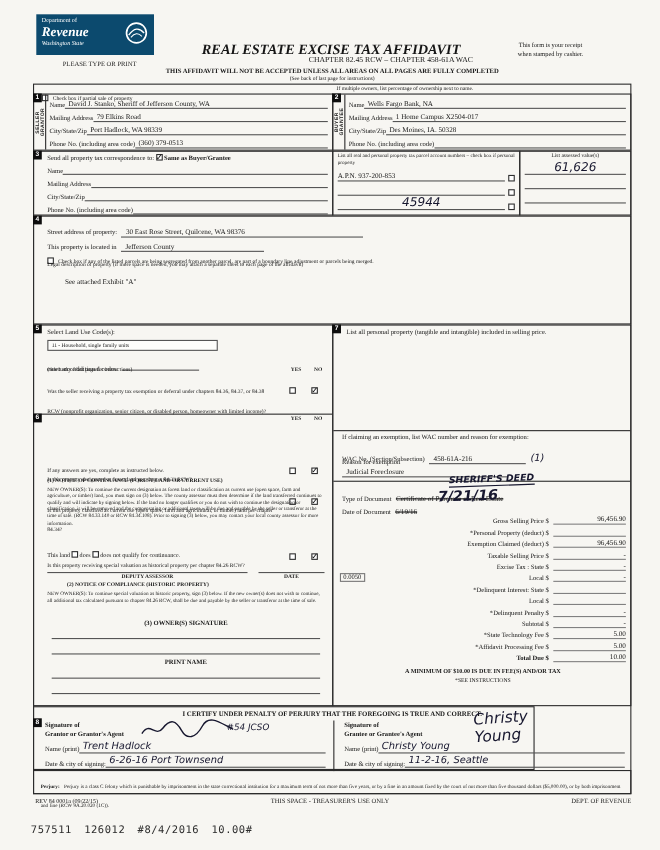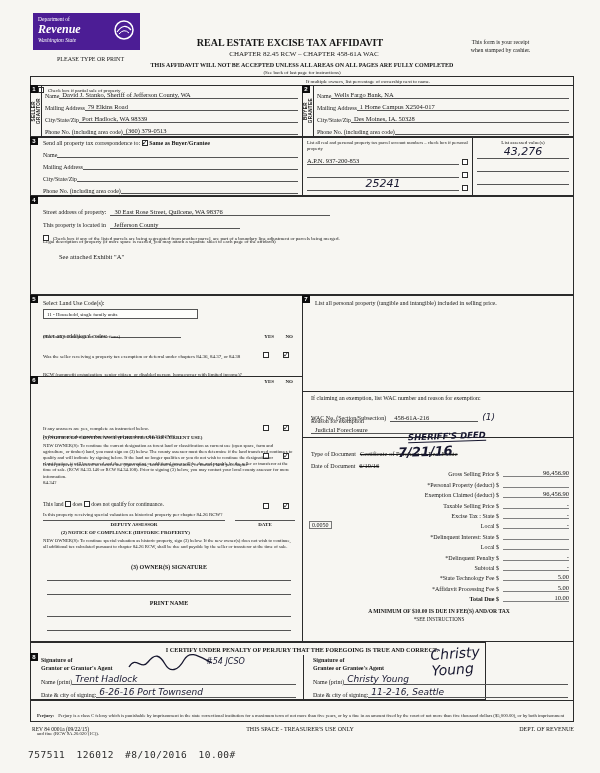--- a/index.html
+++ b/index.html
@@ -26,41 +26,41 @@
   .prow{display:flex;align-items:flex-end;height:13px;gap:3px;padding:0 4px;}
   .pv{flex:1;border-bottom:1px solid #555;font-size:6.5px;white-space:nowrap;overflow:hidden;}
   .feerow{display:flex;align-items:flex-end;height:10.4px;}
   .feelabel{flex:1;text-align:right;font-size:6px;white-space:nowrap;}
   .feeval{width:66px;border-bottom:1px solid #808080;text-align:right;font-family:"Liberation Serif",serif;font-size:6.5px;margin-left:4px;}
   .feerate{border:1px solid #777;padding:0 2px;font-size:6px;margin-right:6px;}
   .qrow{position:relative;padding-right:50px;}
   .qcb-yes{position:absolute;right:32px;top:1px;}
   .qcb-no{position:absolute;right:12px;top:1px;}
   .hand{font-family:"DejaVu Sans",sans-serif;font-style:italic;color:#17172f;}
-  .logo{background:#4c1d95;color:#fff;font-family:"Liberation Serif",serif;padding:3px 5px;}
+  .logo{background:#0c4a6e;color:#fff;font-family:"Liberation Serif",serif;padding:3px 5px;}
   .stamp{font-family:"DejaVu Sans Mono",monospace;font-size:9.5px;color:#2c2c2c;letter-spacing:.5px;word-spacing:5px;}
 </style>
 </head>
 <body>
 
 <div class="page">
 
   <div class="abs logo" style="left:33px;top:13px;width:107px;height:37px;">
     <div style="font-size:5.5px;">Department of</div>
     <div style="font-size:12px;font-weight:700;font-style:italic;">Revenue</div>
     <div style="font-size:5.5px;font-style:italic;">Washington State</div>
     <svg class="abs" style="right:5px;top:6px;" width="22" height="22" viewBox="0 0 22 22">
       <circle cx="11" cy="11" r="9" fill="none" stroke="#fff" stroke-width="1.5"></circle>
       <path d="M4,13 Q11,3 18,11" fill="none" stroke="#fff" stroke-width="1.2"></path>
       <path d="M6,15 Q11,9 16,14" fill="none" stroke="#fff" stroke-width="1"></path>
     </svg>
   </div>
 
-  <div class="abs bold center" style="left:140px;top:37px;width:300px;font-size:10px;">REAL ESTATE EXCISE TAX AFFIDAVIT</div>
-  <div class="abs center" style="left:164px;top:50px;width:280px;font-size:7px;">CHAPTER 82.45 RCW – CHAPTER 458-61A WAC</div>
+  <div class="abs bold center" style="left:151px;top:37px;width:300px;font-size:13px;font-style:italic;">REAL ESTATE EXCISE TAX AFFIDAVIT</div>
+  <div class="abs center" style="left:150px;top:50px;width:280px;font-size:7px;text-align:right;">CHAPTER 82.45 RCW – CHAPTER 458-61A WAC</div>
 
   <div class="abs center" style="left:428px;top:39px;width:145px;font-size:5.8px;line-height:1.35;">
     <div>This form is your receipt</div>
     <div>when stamped by cashier.</div>
   </div>
 
   <div class="abs" style="left:57px;top:56px;font-size:6px;">PLEASE TYPE OR PRINT</div>
   <div class="abs bold center" style="left:30px;top:62px;width:544px;font-size:6px;">THIS AFFIDAVIT WILL NOT BE ACCEPTED UNLESS ALL AREAS ON ALL PAGES ARE FULLY COMPLETED</div>
   <div class="abs center" style="left:30px;top:70px;width:544px;font-size:5px;">(See back of last page for instructions)</div>
 
@@ -155,29 +155,29 @@
     <div class="fine" style="padding:2px 4px 0 4px;">List all real and personal property tax parcel account numbers – check box if personal property</div>
     <div class="prow">
       <span class="pv typed">A.P.N. 937-200-853</span>
       <span class="cb"></span>
     </div>
     <div class="prow">
       <span class="pv"></span>
       <span class="cb"></span>
     </div>
     <div class="prow">
-      <span class="pv hand center" style="font-size:11px;">25241</span>
+      <span class="pv hand center" style="font-size:11px;">45944</span>
       <span class="cb"></span>
     </div>
   </div>
 
   <div class="box" style="left:472px;top:137px;width:102px;height:59px;">
     <div class="tiny center" style="padding-top:2px;">List assessed value(s)</div>
     <div class="prow">
-      <span class="pv hand center" style="font-size:11px;">43,276</span>
+      <span class="pv hand center" style="font-size:11px;">61,626</span>
     </div>
     <div class="prow">
         <span class="pv"></span>
       </div>
     <div class="prow">
         <span class="pv"></span>
       </div>
   </div>
 
   <div class="box" style="left:30px;top:196px;width:544px;height:99px;">
@@ -402,15 +402,15 @@
 
   <div class="box" style="left:30px;top:700px;width:544px;height:22px;padding:2px 6px;">
     <span class="fine bold">Perjury:</span>
     <span class="fine">Perjury is a class C felony which is punishable by imprisonment in the state correctional institution for a maximum term of not more than five years, or by a fine in an amount fixed by the court of not more than five thousand dollars ($5,000.00), or by both imprisonment and fine (RCW 9A.20.020 (1C)).</span>
   </div>
 
   <div class="abs" style="left:32px;top:726px;font-size:5.5px;">REV 84 0001a (09/22/15)</div>
   <div class="abs center" style="left:180px;top:726px;width:240px;font-size:6px;">THIS SPACE - TREASURER'S USE ONLY</div>
   <div class="abs" style="left:480px;top:726px;width:94px;text-align:right;font-size:6px;">DEPT. OF REVENUE</div>
 
-  <div class="abs stamp" style="left:28px;top:749px;">757511 126012 #8/10/2016 10.00#</div>
+  <div class="abs stamp" style="left:28px;top:749px;">757511 126012 #8/4/2016 10.00#</div>
 
 </div>
 
 </body></html>

